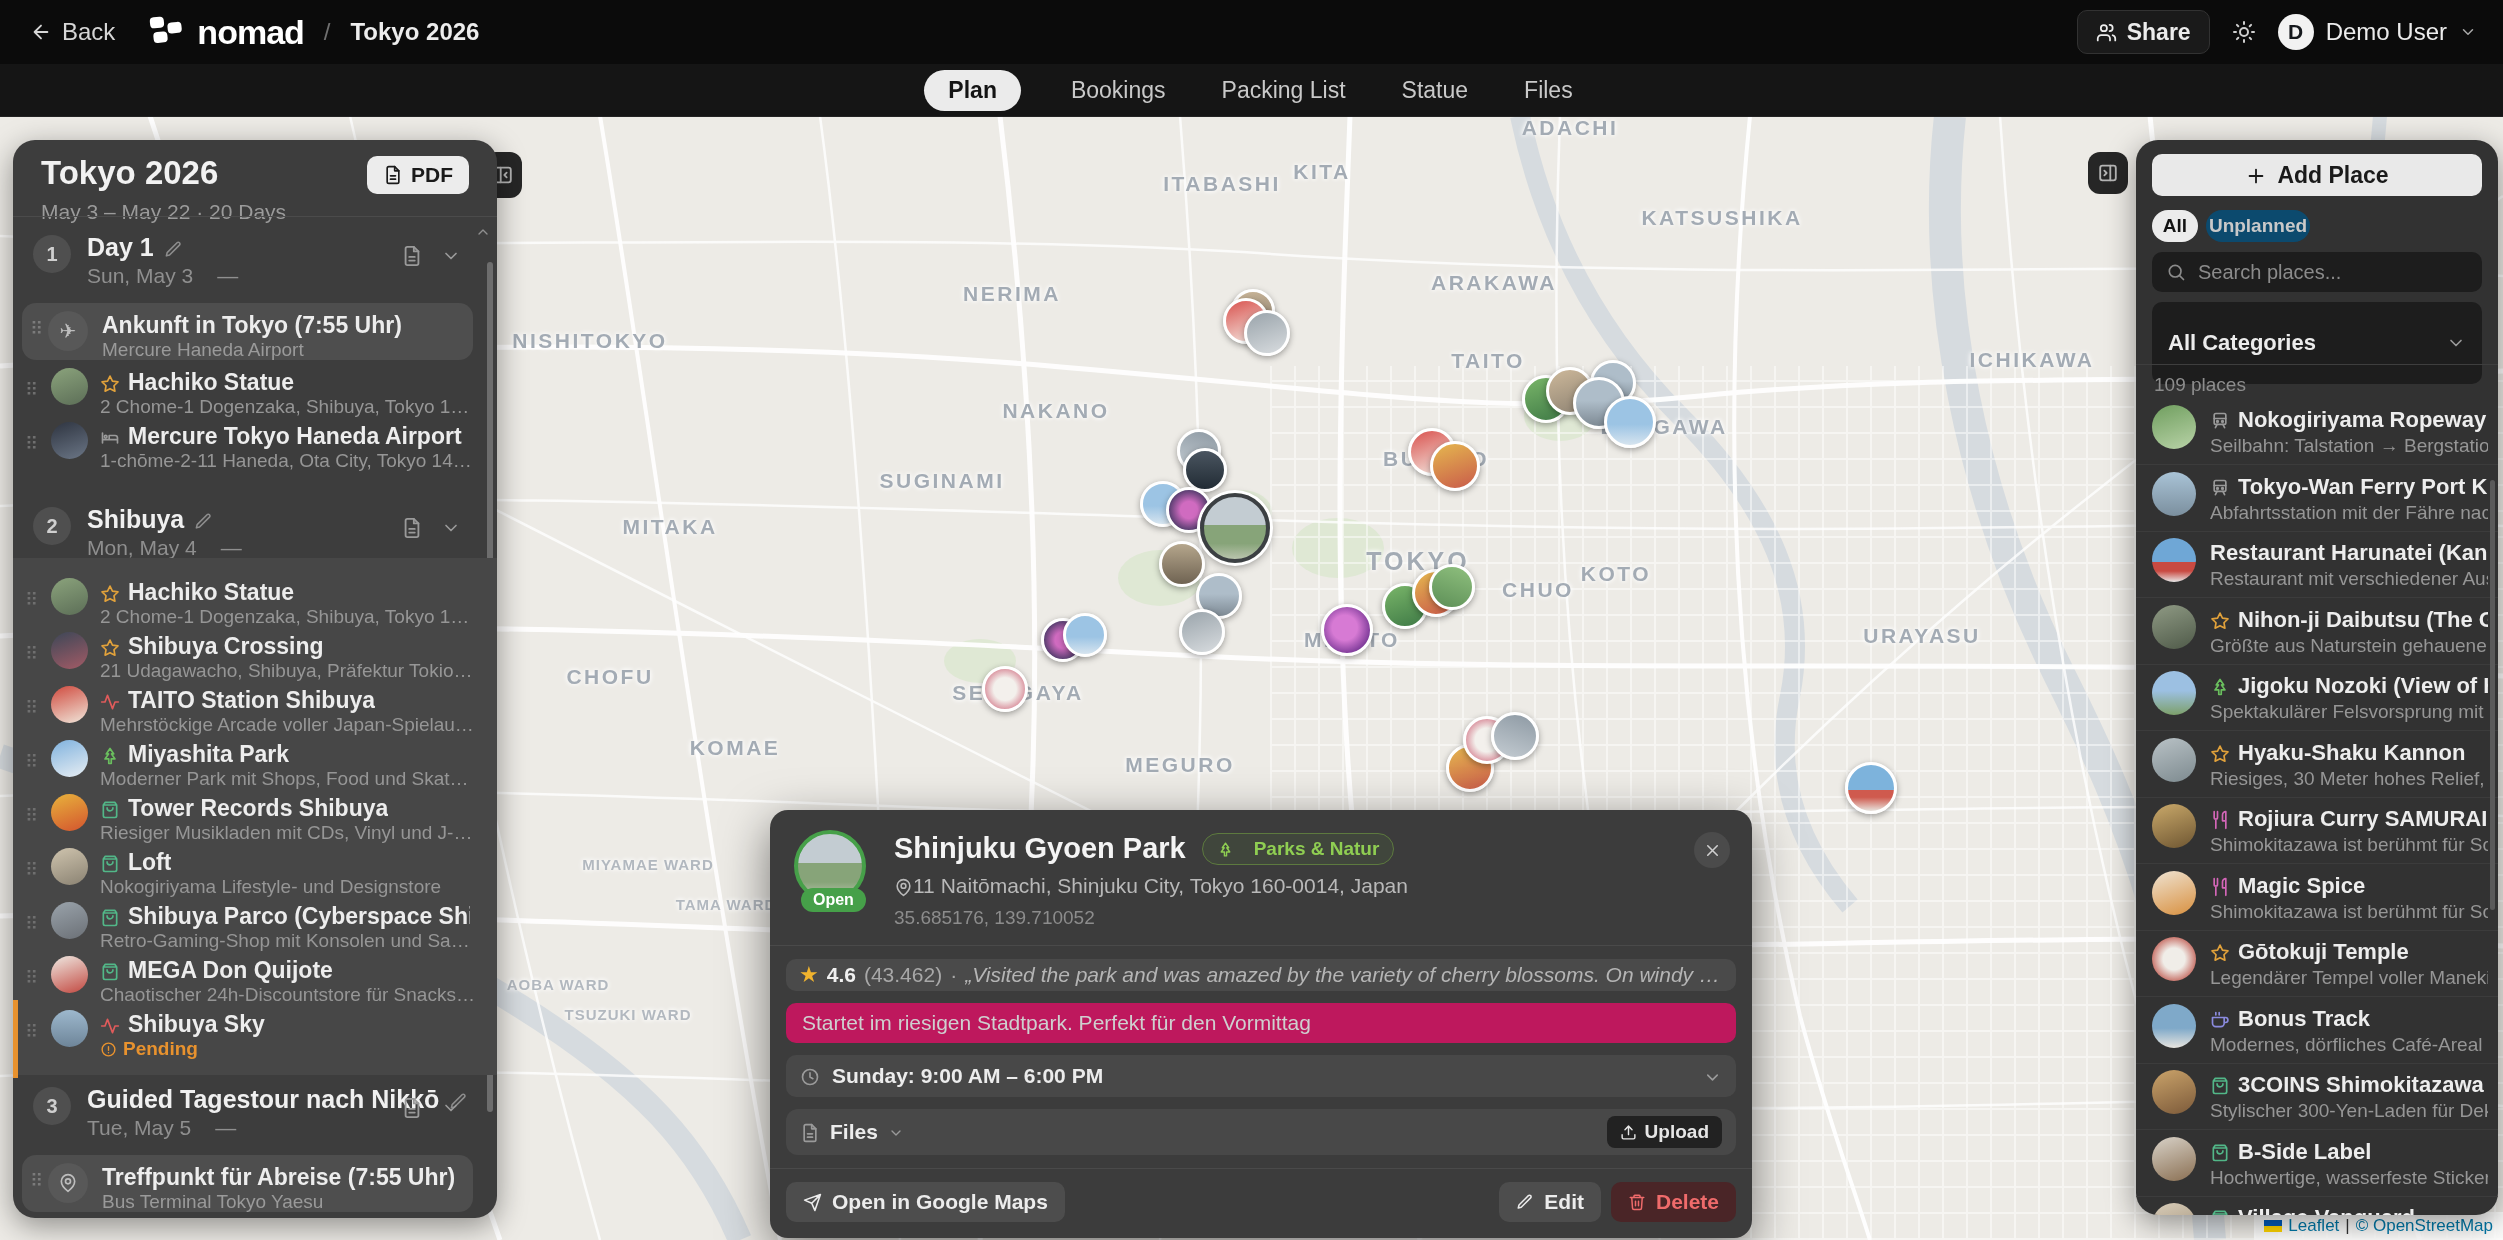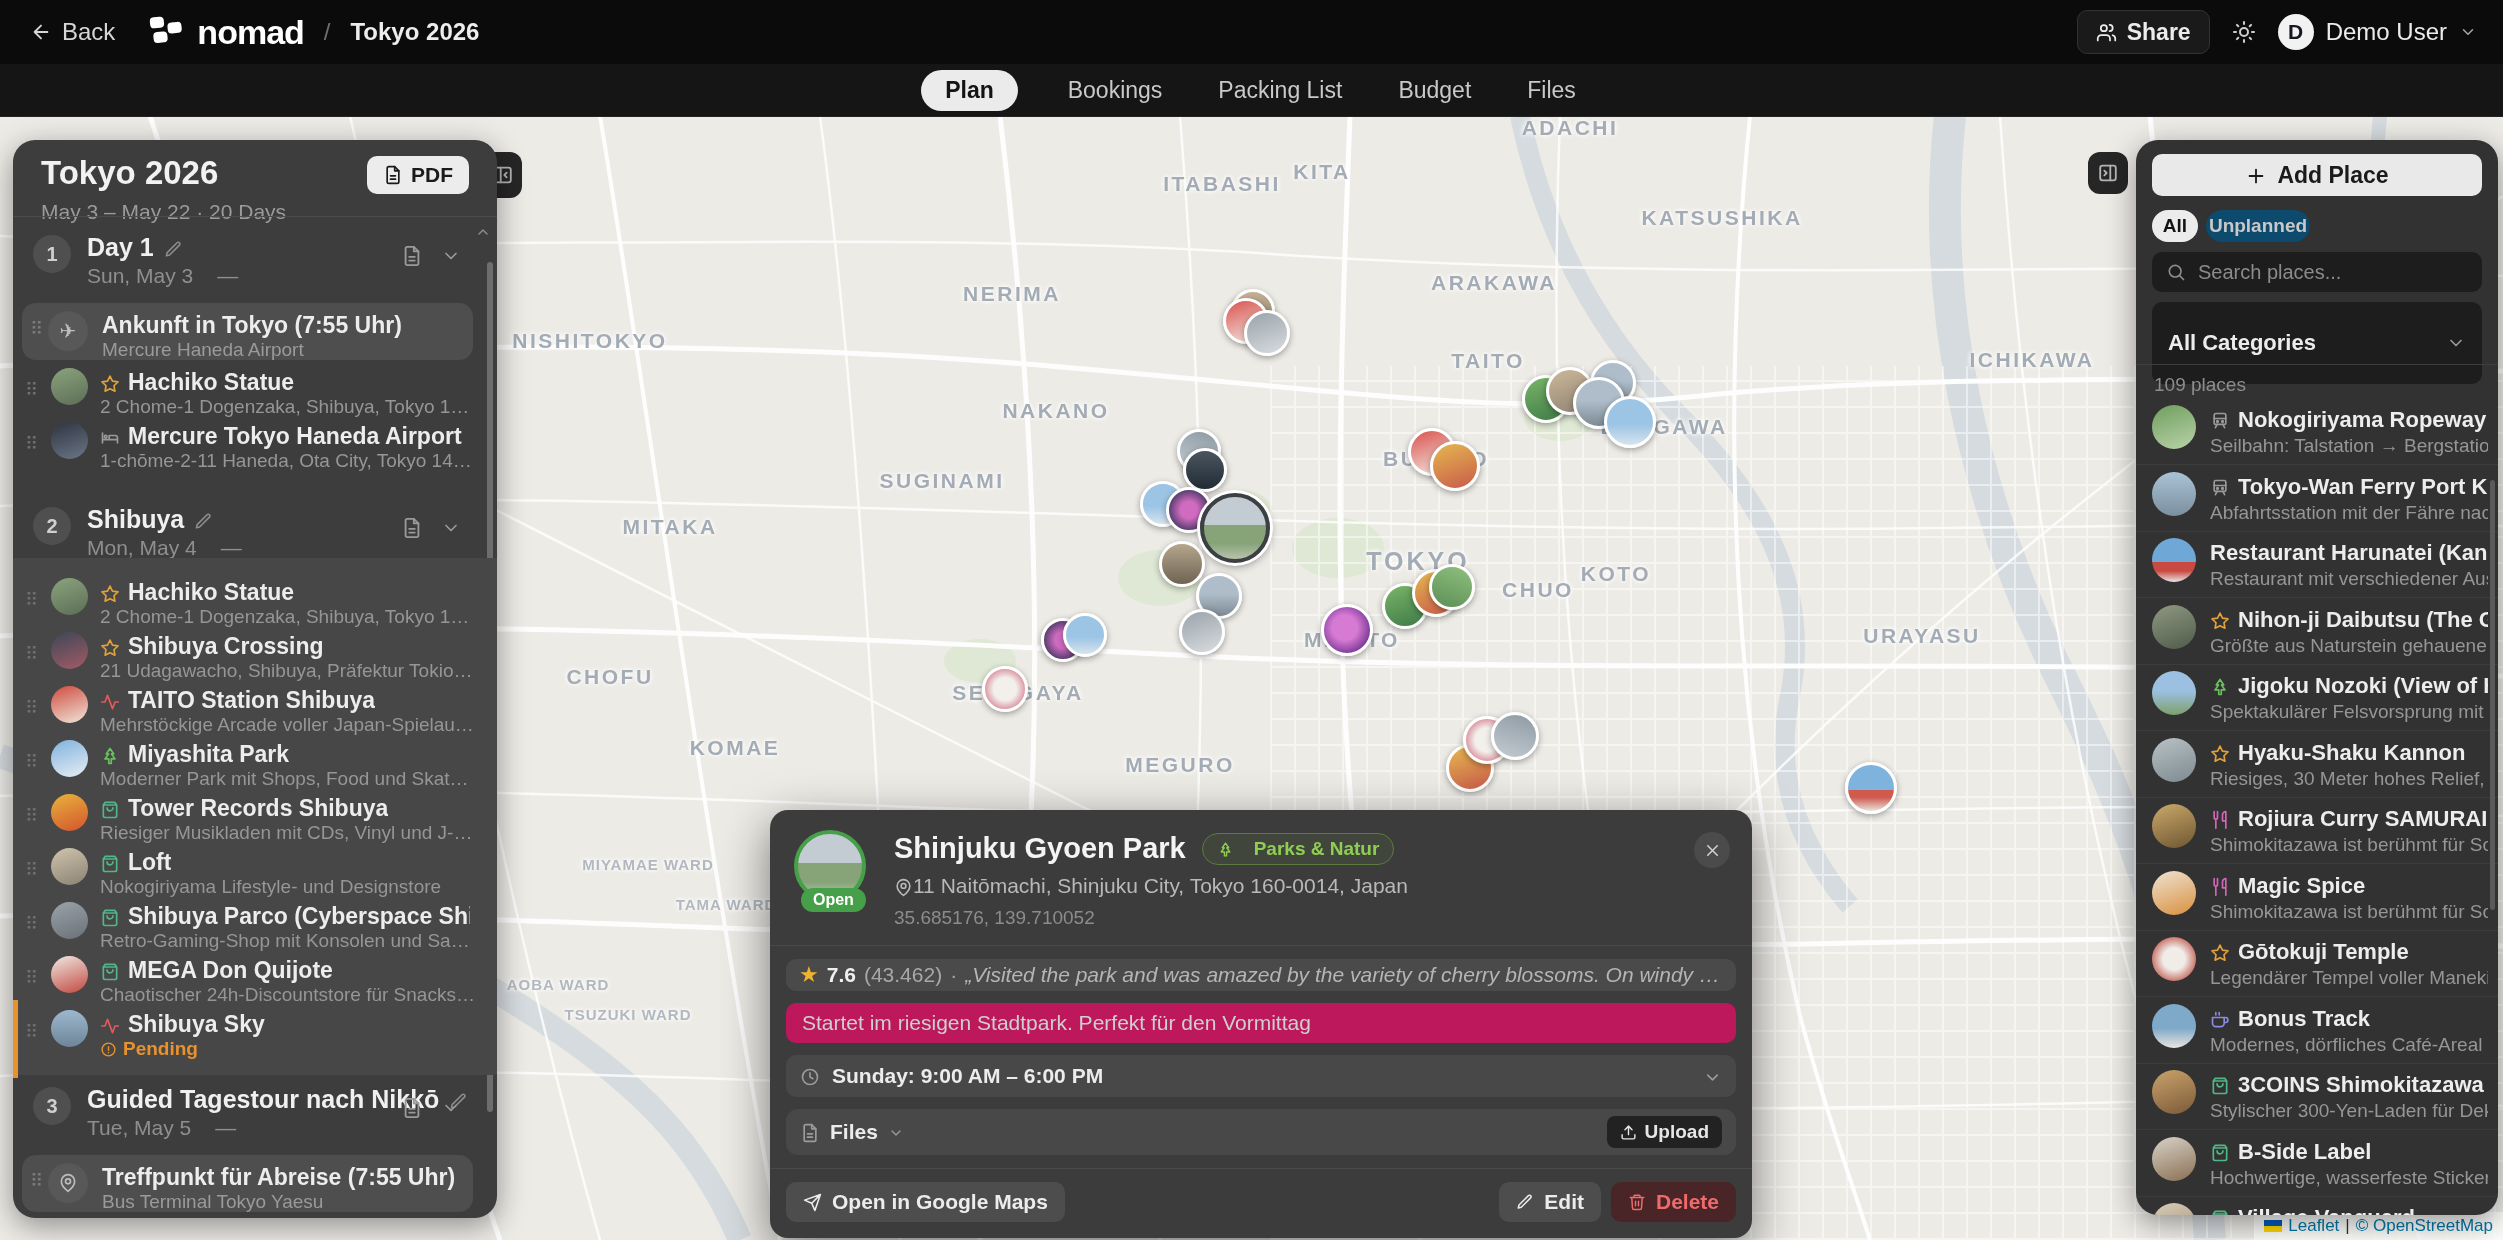--- a/index.html
+++ b/index.html
@@ -783,21 +783,21 @@
       <div class="card-close">
           <svg class="ic" width="19" height="19">
             <use href="#i-x"></use>
           </svg>
         </div>
     </div>
     <div class="card-div"></div>
     <div class="card-body">
       <div class="review">
         <span class="star">★</span>
-        <span class="rate">7.6</span>
+        <span class="rate">4.6</span>
         <span class="cnt">(43.462)</span>
         <span class="cnt">·</span>
         <span class="quote">„Visited the park and was amazed by the variety of cherry blossoms. On windy days, they shower down like pink snow—absolu…</span>
       </div>
       <div class="note">
         <input value="Startet im riesigen Stadtpark. Perfekt für den Vormittag" style="">
       </div>
       <div class="hours">
         <span class="muted"><svg class="ic" width="20" height="20">
               <use href="#i-clock"></use>
@@ -886,17 +886,17 @@
               <use href="#i-chev"></use>
             </svg></span>
       </div>
     </div>
   </div>
 
   <div class="tabbar">
     <span class="tab active">Plan</span>
     <span class="tab">Bookings</span>
     <span class="tab">Packing List</span>
-    <span class="tab">Budget</span>
+    <span class="tab">Statue</span>
     <span class="tab">Files</span>
   </div>
 
 </div>
 
 </body></html>

